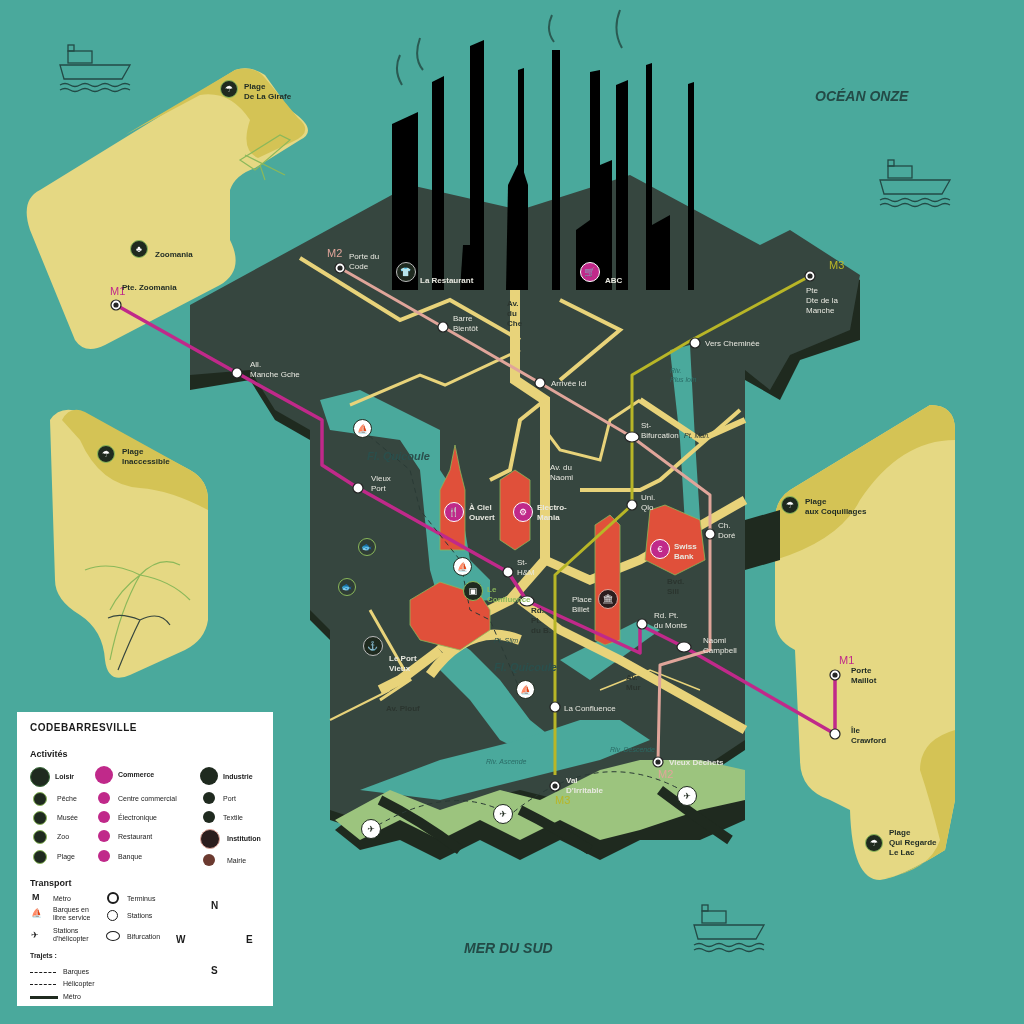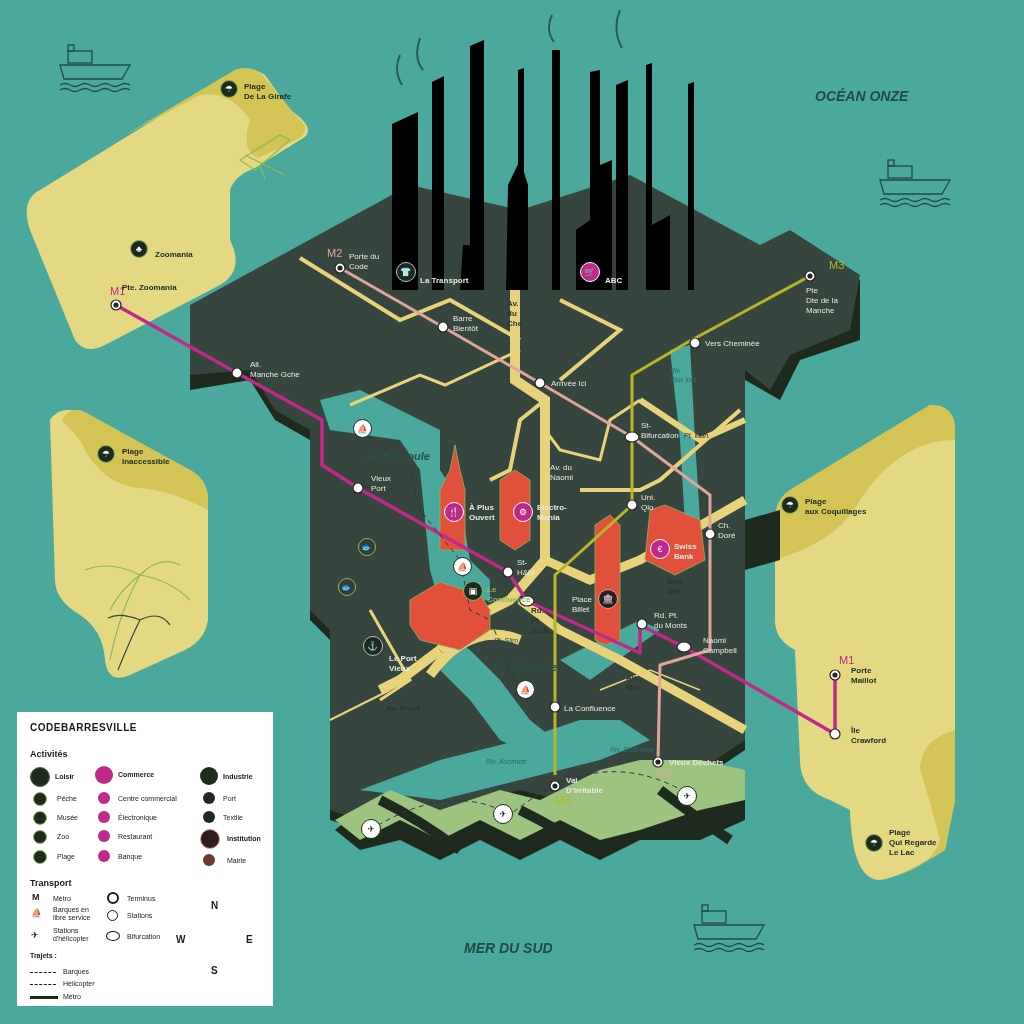--- a/index.html
+++ b/index.html
@@ -255,23 +255,23 @@
 <div class="lbl dark" style="left:244px;top:82px;">Plage
 De La Girafe</div>
 <div class="lbl dark" style="left:155px;top:250px;">Zoomania</div>
 <div class="lbl dark" style="left:122px;top:447px;">Plage
 Inaccessible</div>
 <div class="lbl dark" style="left:805px;top:497px;">Plage
 aux Coquillages</div>
 <div class="lbl dark" style="left:889px;top:828px;">Plage
 Qui Regarde
 Le Lac</div>
-<div class="lbl bold" style="left:420px;top:276px;">La Transport</div>
+<div class="lbl bold" style="left:420px;top:276px;">La Restaurant</div>
 <div class="lbl bold" style="left:605px;top:276px;">ABC</div>
-<div class="lbl bold" style="left:469px;top:503px;">À Plus
+<div class="lbl bold" style="left:469px;top:503px;">À Ciel
 Ouvert</div>
 <div class="lbl bold" style="left:537px;top:503px;">Electro-
 Mania</div>
 <div class="lbl bold" style="left:674px;top:542px;">Swiss
 Bank</div>
 <div class="lbl bold" style="left:487px;top:585px;color:#8bb85a;">Le
 Confluence</div>
 <div class="lbl bold" style="left:389px;top:638px;margin-top:16px;">Le Port
 Vieux</div>
 

